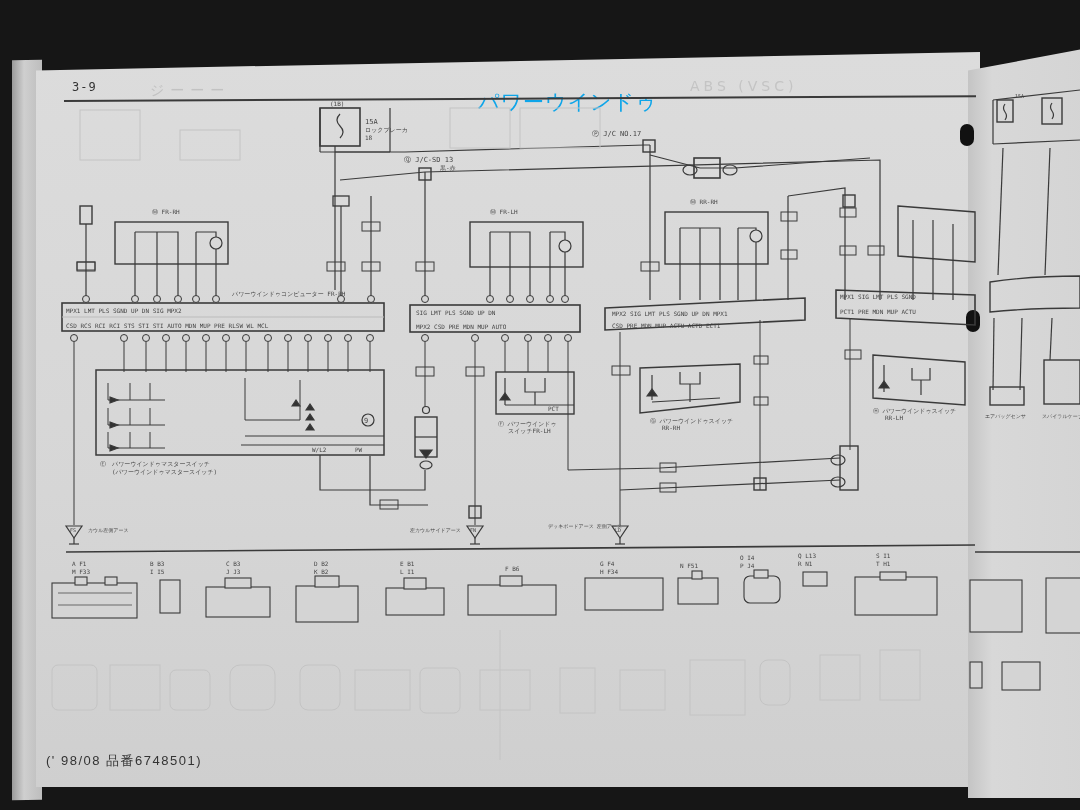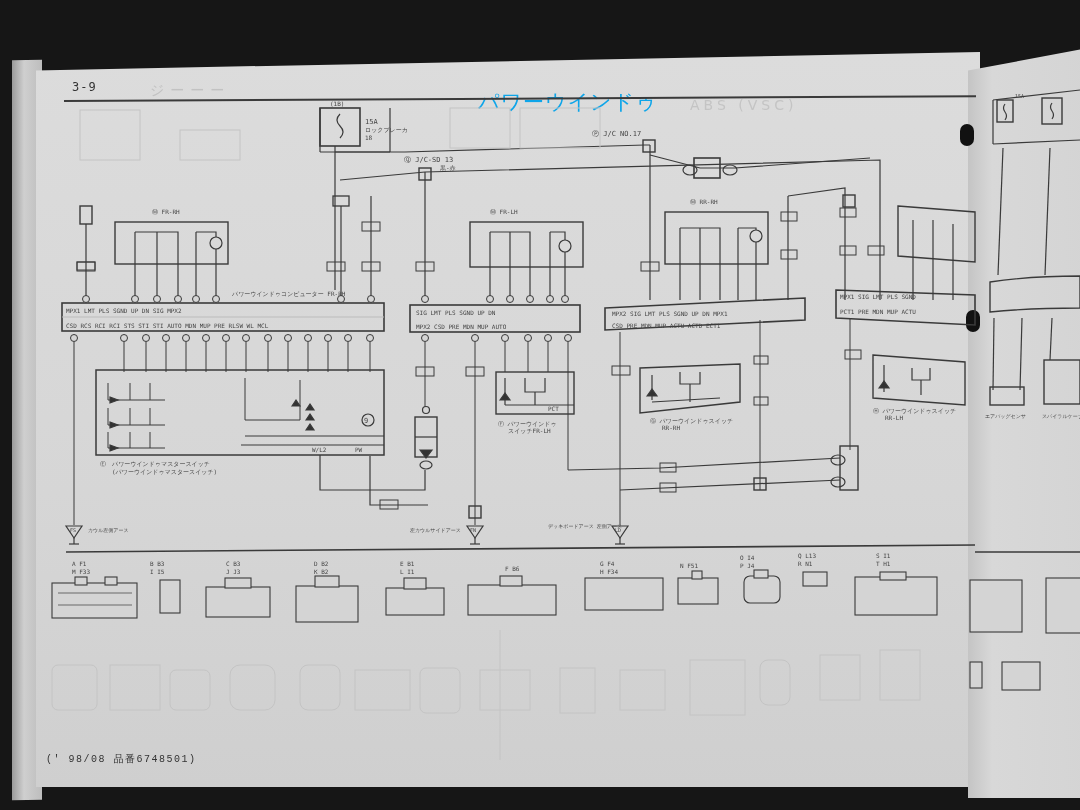--- a/index.html
+++ b/index.html
@@ -35,29 +35,28 @@
     font-size:21px; color:#0ea5e9; letter-spacing:1px;
   }
   .ghost-title {
     position:absolute; left:150px; top:82px; font-size:14px; color:#c2c2c2;
     letter-spacing:6px;
     text-align:right;
   }
   .ghost-title2 {
     position:absolute; left:690px; top:78px; font-size:14px; color:#c4c4c4;
     letter-spacing:4px;
-    margin-top:19px;
   }
   .header-rule {
     position:absolute; left:64px; top:100px; width:912px; height:2px;
     background:#3a3a3a; transform:rotate(-0.3deg); transform-origin:left;
   }
   .footer-note {
     position:absolute; left:46px; top:752px;
-    font-family:Liberation Mono, monospace; font-size:10px; color:#333;
+    font-family:Liberation Sans, sans-serif; font-size:13px; color:#333;
     letter-spacing:1.5px;
   }
   svg.schematic { position:absolute; left:0; top:0; }
   .lbl { font-family:"DejaVu Sans Mono", monospace; fill:#444; }
   .rb { position:absolute; width:14px; height:22px; border-radius:7px; background:#111; }
 </style>
 </head>
 <body>
 
 <div class="page-stack"></div>

